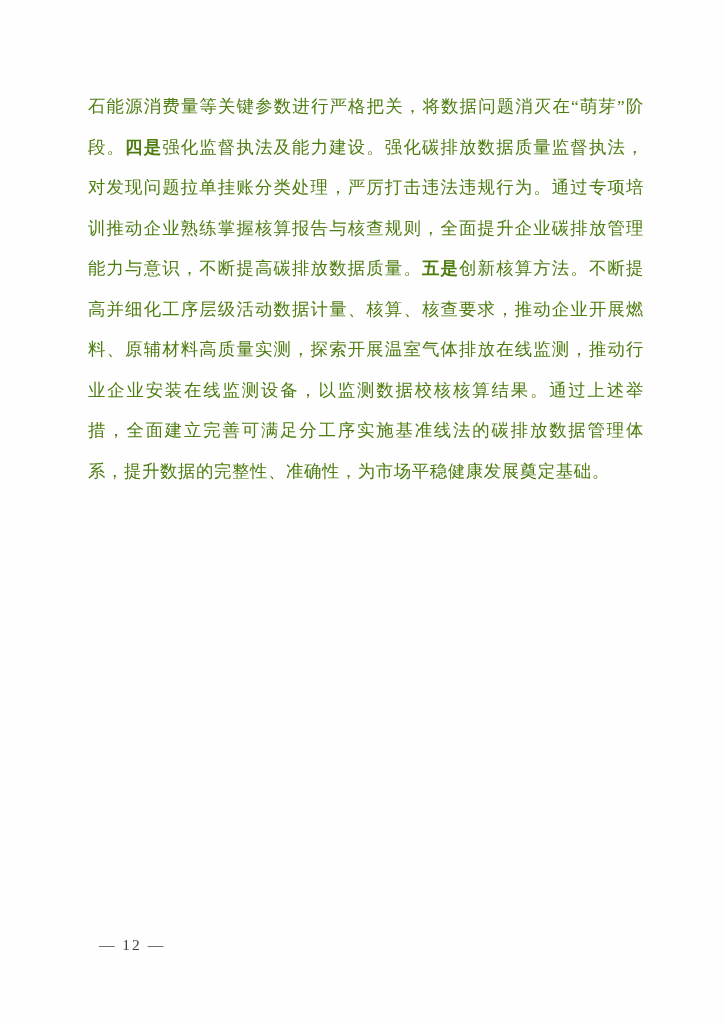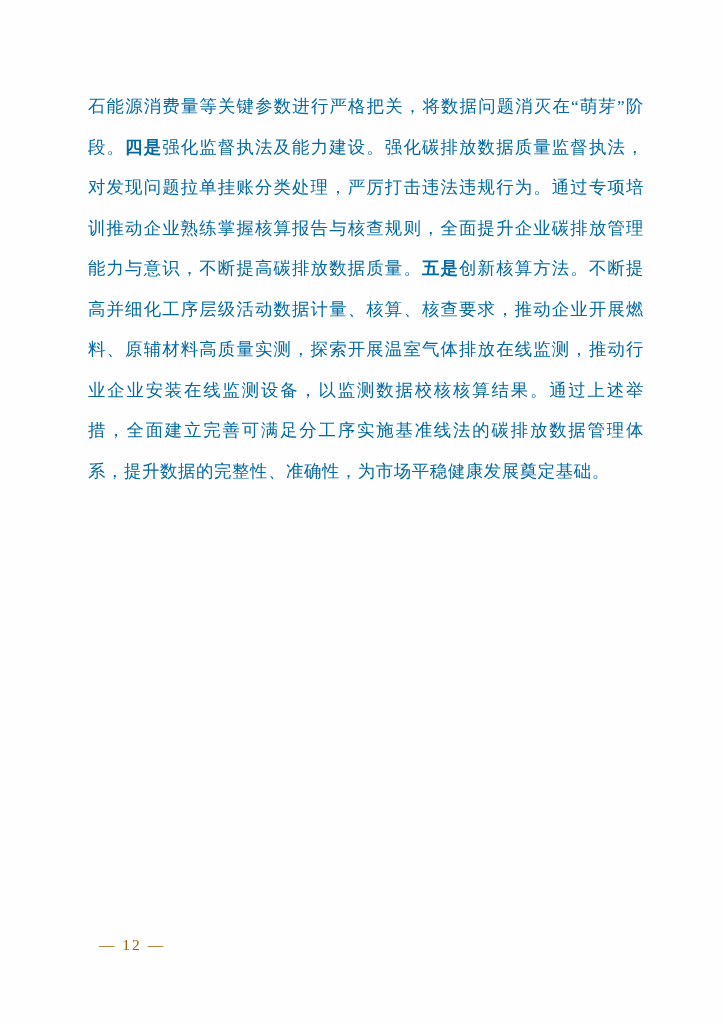--- a/index.html
+++ b/index.html
@@ -25,40 +25,40 @@
     left: 88px;
     top: 86px;
     width: 556px;
   }
   .para {
     font-size: 17.4px;
     line-height: 40.5px;
     text-align: justify;
     text-justify: inter-ideograph;
     letter-spacing: 0.6px;
-    color: #0369a1;
+    color: #4d7c0f;
     margin: 0;
     text-indent: 0;
     font-family: "Liberation Serif", "DejaVu Serif", serif;
   }
   .para b {
     font-weight: 700;
   }
   .footer {
     position: absolute;
     left: 0;
     right: 0;
     top: 936px;
     text-align: center;
   }
   .page-number {
     display: inline-block;
     font-size: 15.5px;
     letter-spacing: 2px;
-    color: #a16207;
+    color: #404040;
     font-family: "Liberation Serif", "DejaVu Serif", serif;
     margin-left: -460px;
   }
 </style>
 </head>
 <body>
 
 <div class="page">
 
   <div class="content">

